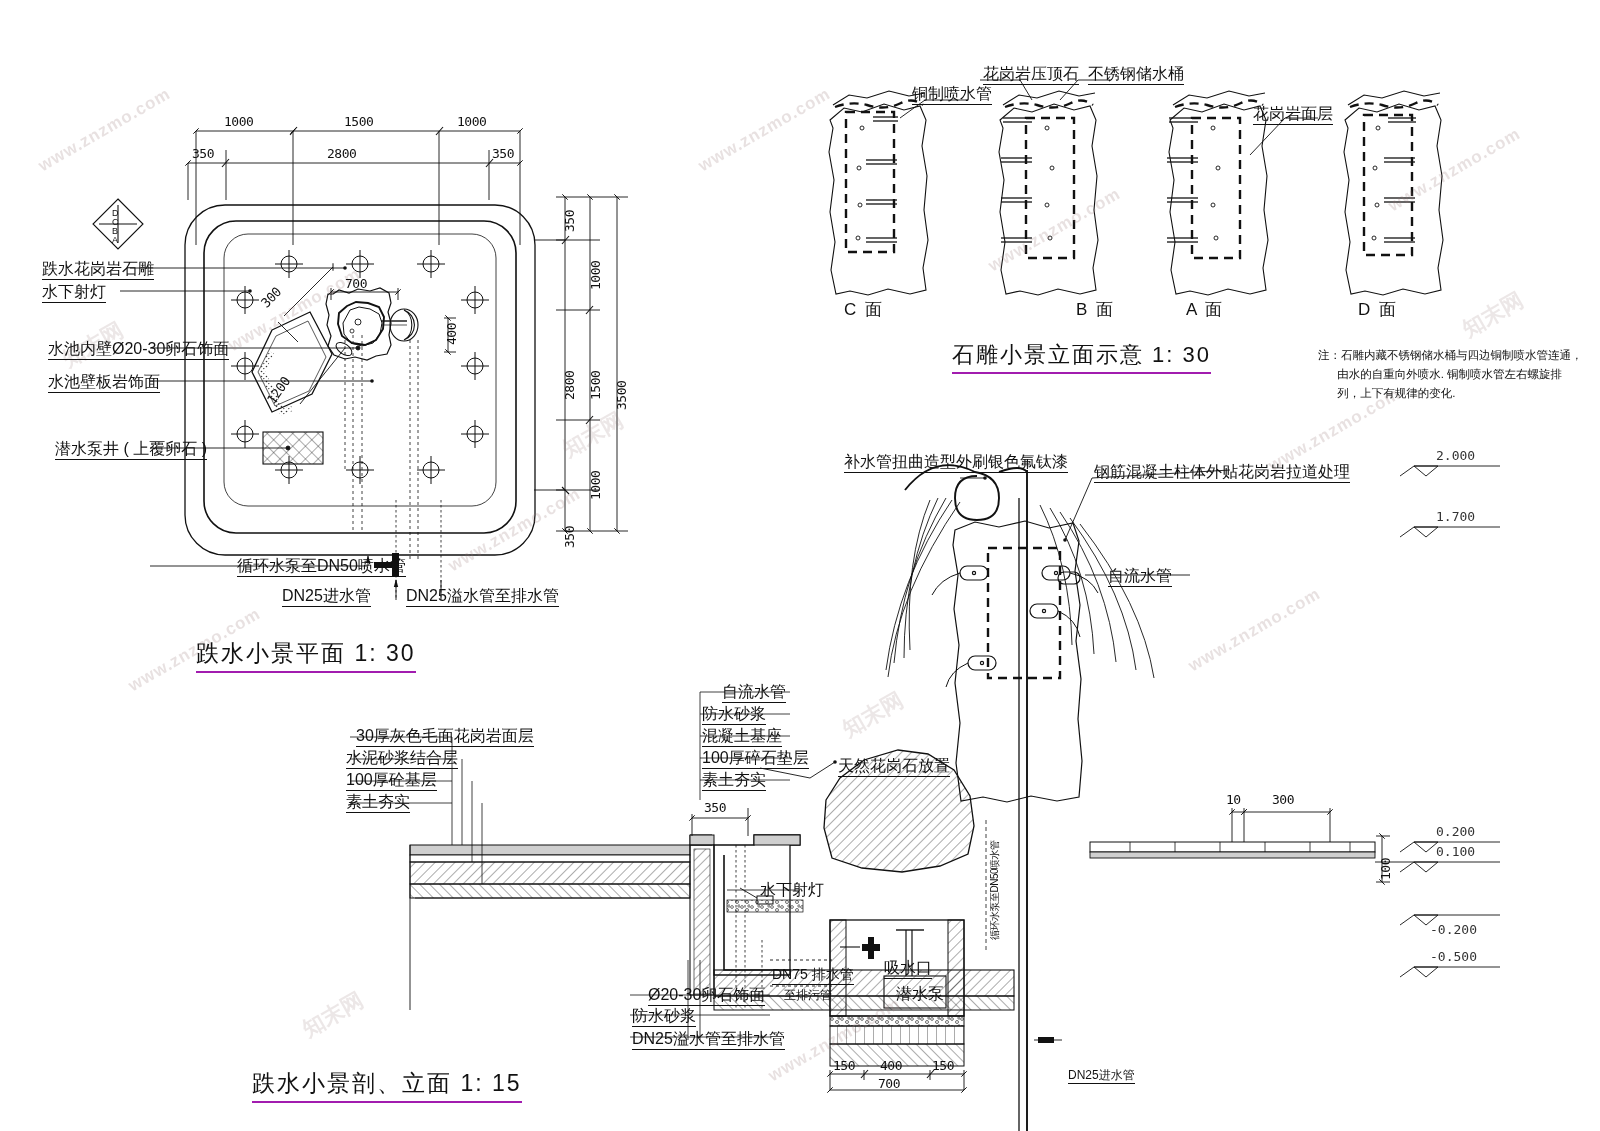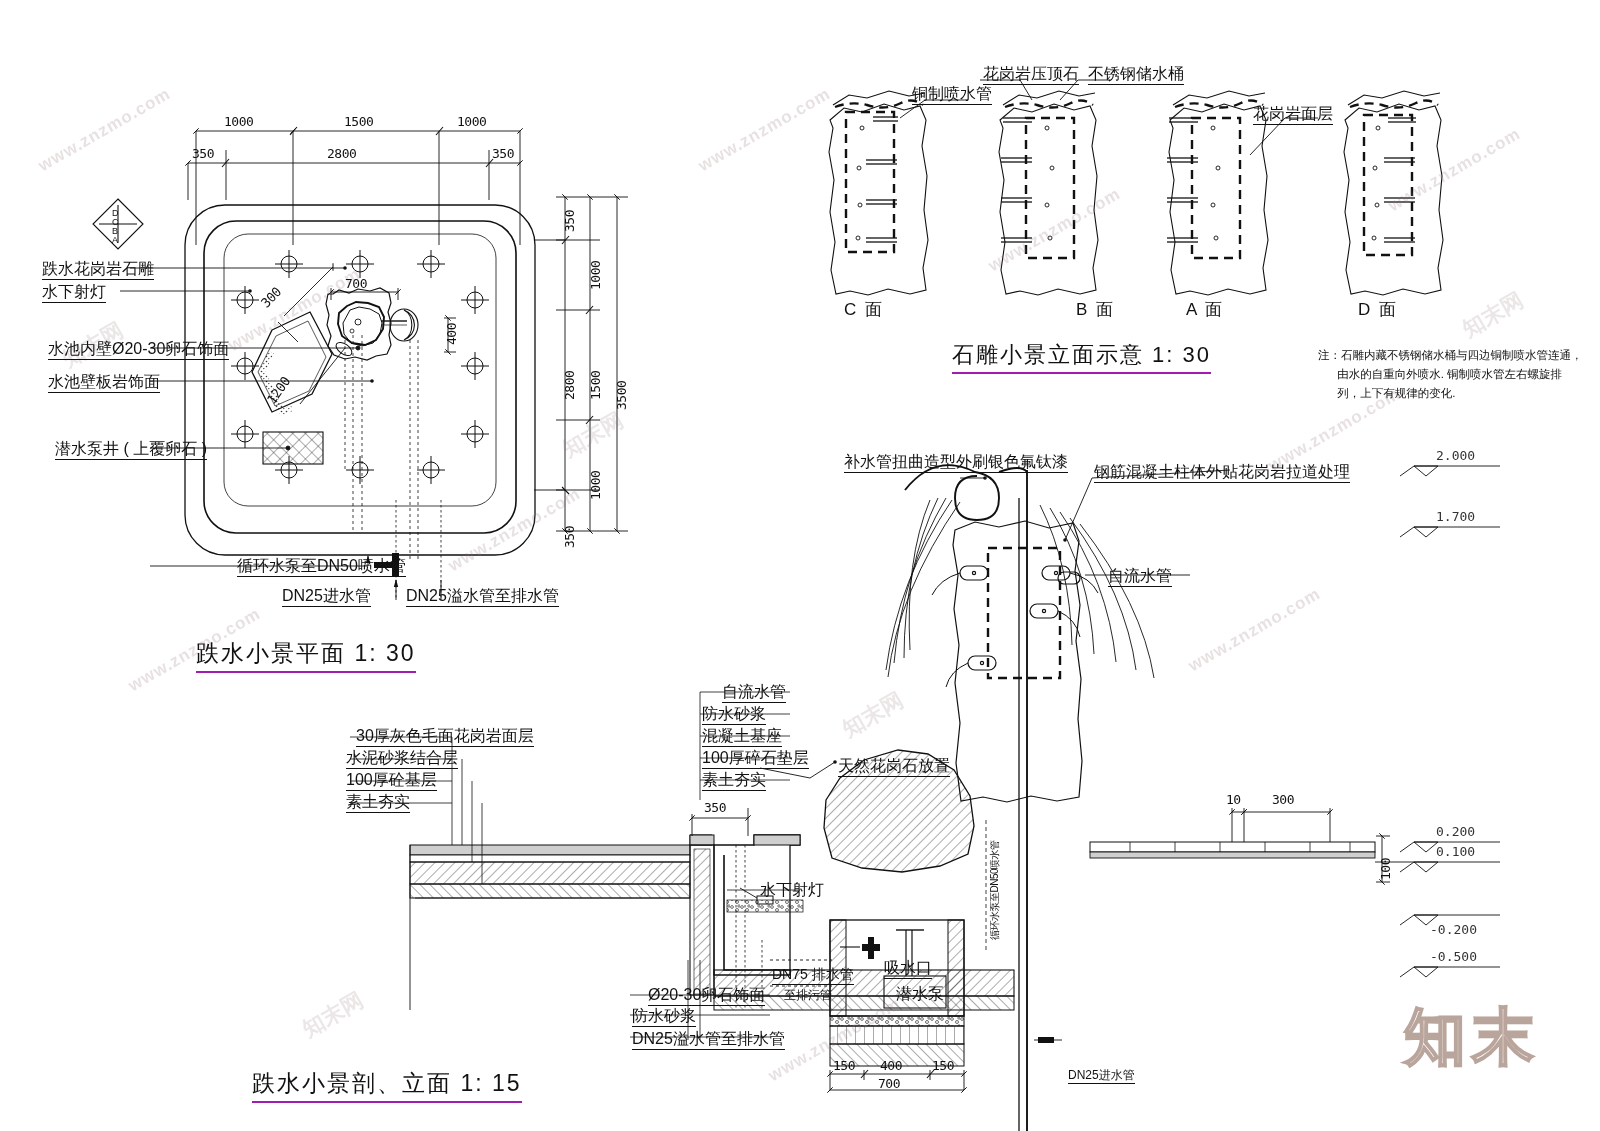--- a/index.html
+++ b/index.html
@@ -664,15 +664,14 @@
 
 <div class="elv" style="left:1436px;top:448px">2.000</div>
 <div class="elv" style="left:1436px;top:509px">1.700</div>
 <div class="elv" style="left:1436px;top:824px">0.200</div>
 <div class="elv" style="left:1436px;top:844px">0.100</div>
 <div class="elv" style="left:1430px;top:922px">-0.200</div>
 <div class="elv" style="left:1430px;top:949px">-0.500</div>
 
 <div class="title" style="left:252px;top:1068px">跌水小景剖、立面 1: 15</div>
 
-<div id="zwlogo">知末</div>
 
 </div>
 
 </body></html>

